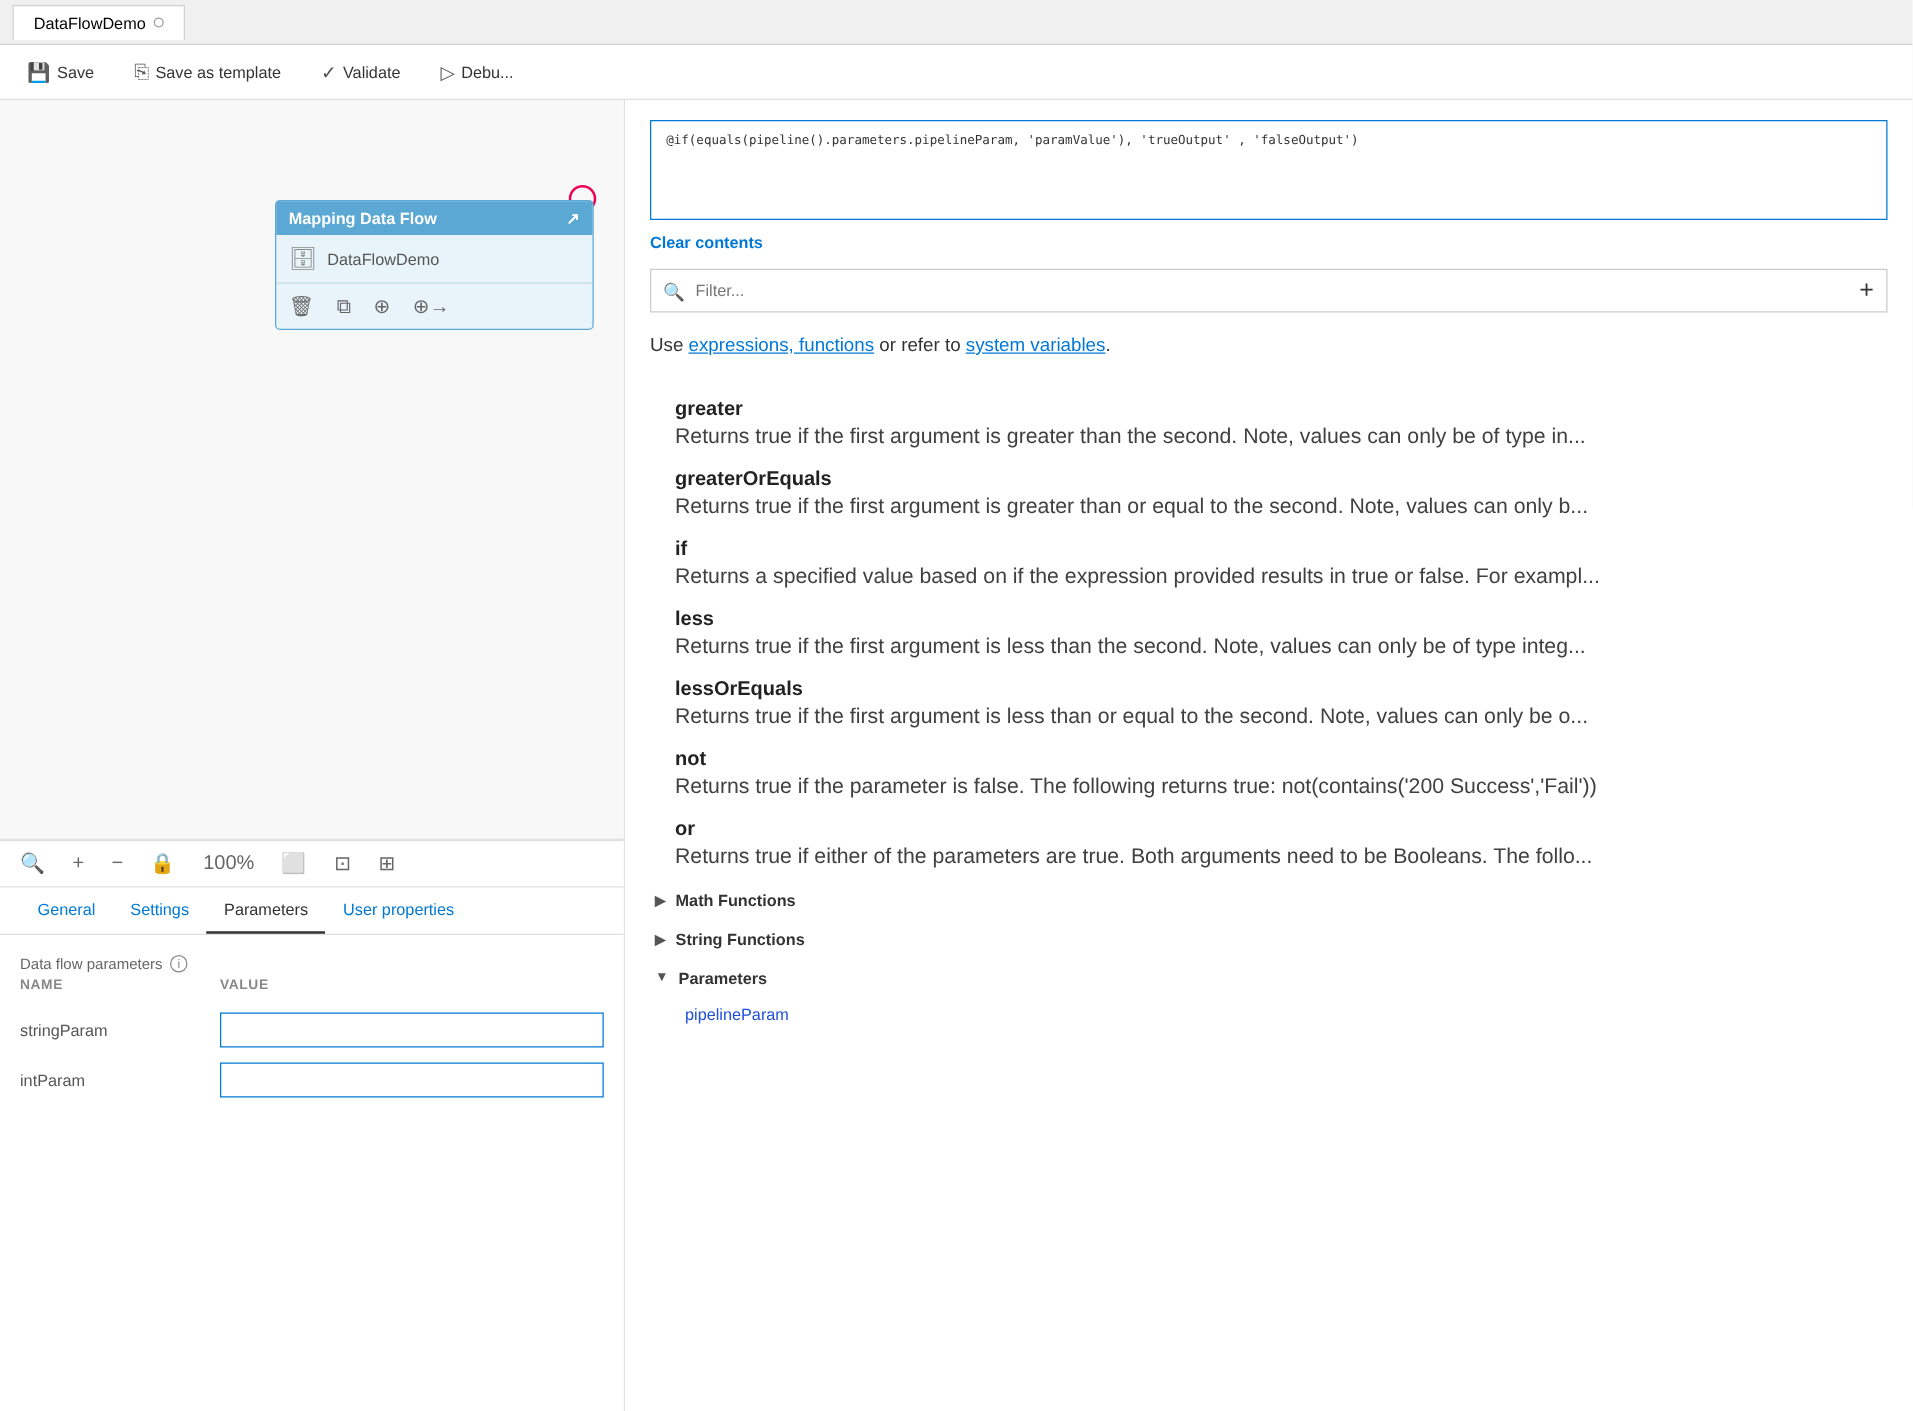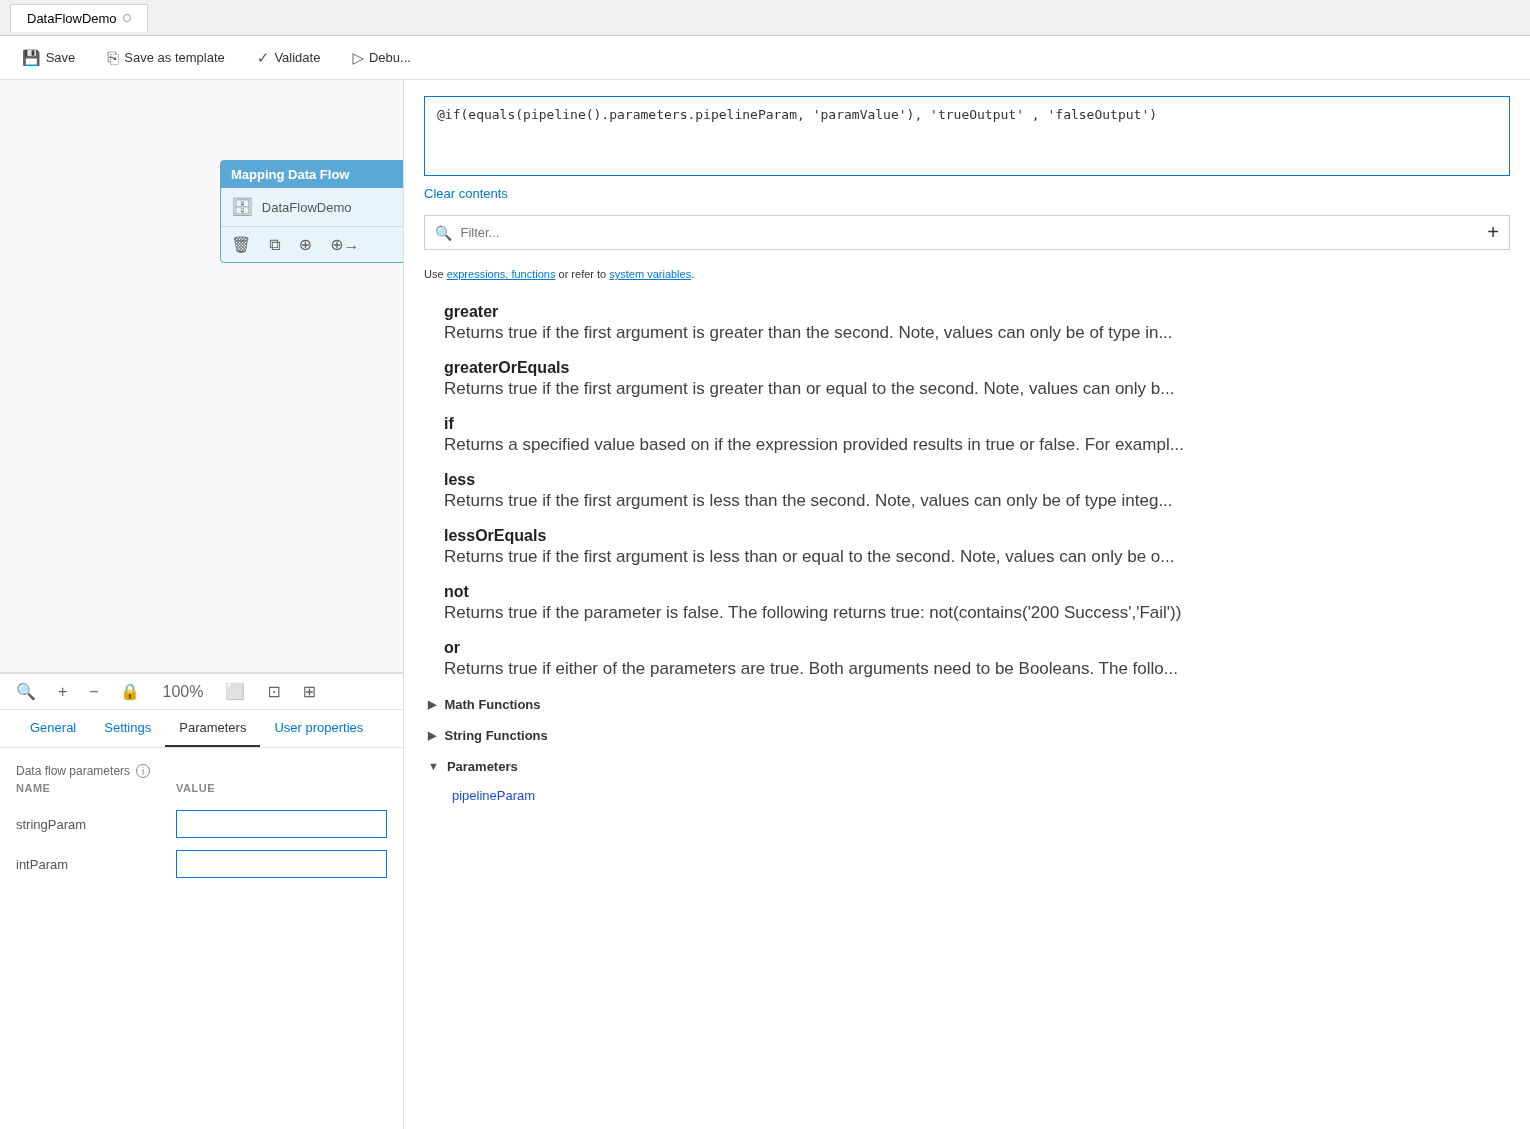--- a/index.html
+++ b/index.html
@@ -57,21 +57,21 @@
 
     
     .main-area {
       display: flex;
       flex: 1;
       overflow: hidden;
     }
 
     
     .left-panel {
-      width: 404px;
+      width: 500px;
       background: #fafafa;
       border-right: 1px solid #e0e0e0;
       display: flex;
       flex-direction: column;
       overflow: hidden;
     }
 
     
     .canvas-area {
       flex: 1;
@@ -236,34 +236,35 @@
       flex-direction: column;
       padding: 16px 20px;
       overflow-y: auto;
     }
 
     
     .expr-input-area {
       border: 1.5px solid #0078d4;
       padding: 10px 12px;
       font-family: 'Consolas', monospace;
-      font-size: 13px;
+      font-size: 10px;
       color: #333;
       min-height: 80px;
       background: #fff;
       margin-bottom: 10px;
       word-break: break-all;
     }
     .clear-contents-link {
       color: #0078d4;
       cursor: pointer;
       font-size: 13px;
       text-decoration: none;
       margin-bottom: 14px;
       display: inline-block;
+      font-weight: bold;
     }
 
     
     .filter-bar {
       display: flex;
       align-items: center;
       border: 1px solid #ccc;
       padding: 5px 10px;
       margin-bottom: 16px;
       gap: 8px;
@@ -279,23 +280,23 @@
     .filter-add-btn {
       color: #333;
       font-size: 20px;
       cursor: pointer;
       background: none;
       border: none;
     }
 
     
     .desc-text {
-      font-size: 11px;
+      font-size: 15px;
       color: #333;
-      margin-bottom: 14px;
+      margin-bottom: 24px;
       line-height: 1.5;
     }
     .desc-link {
       color: #0078d4;
       text-decoration: underline;
       cursor: pointer;
     }
 
     
     .func-list { display: flex; flex-direction: column; gap: 0; }

